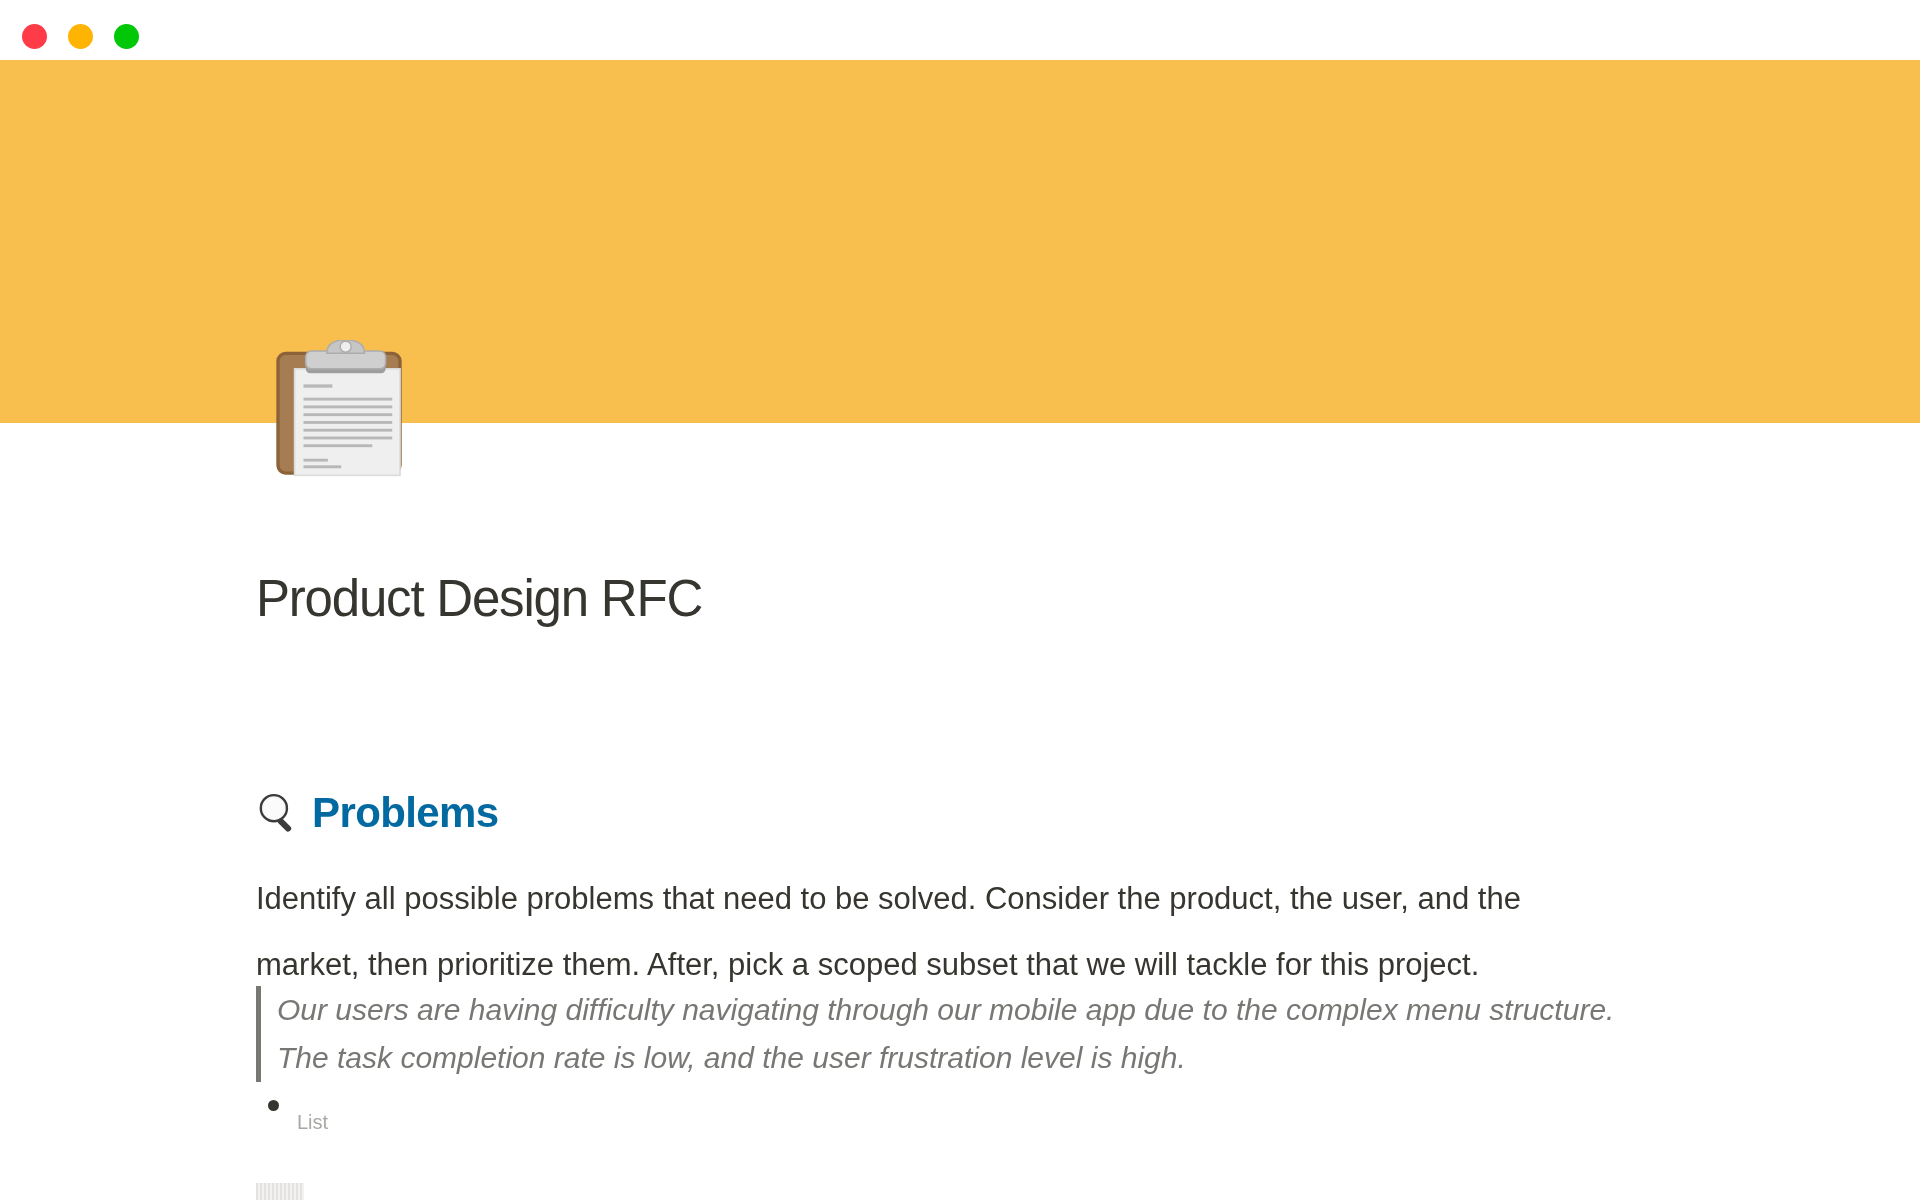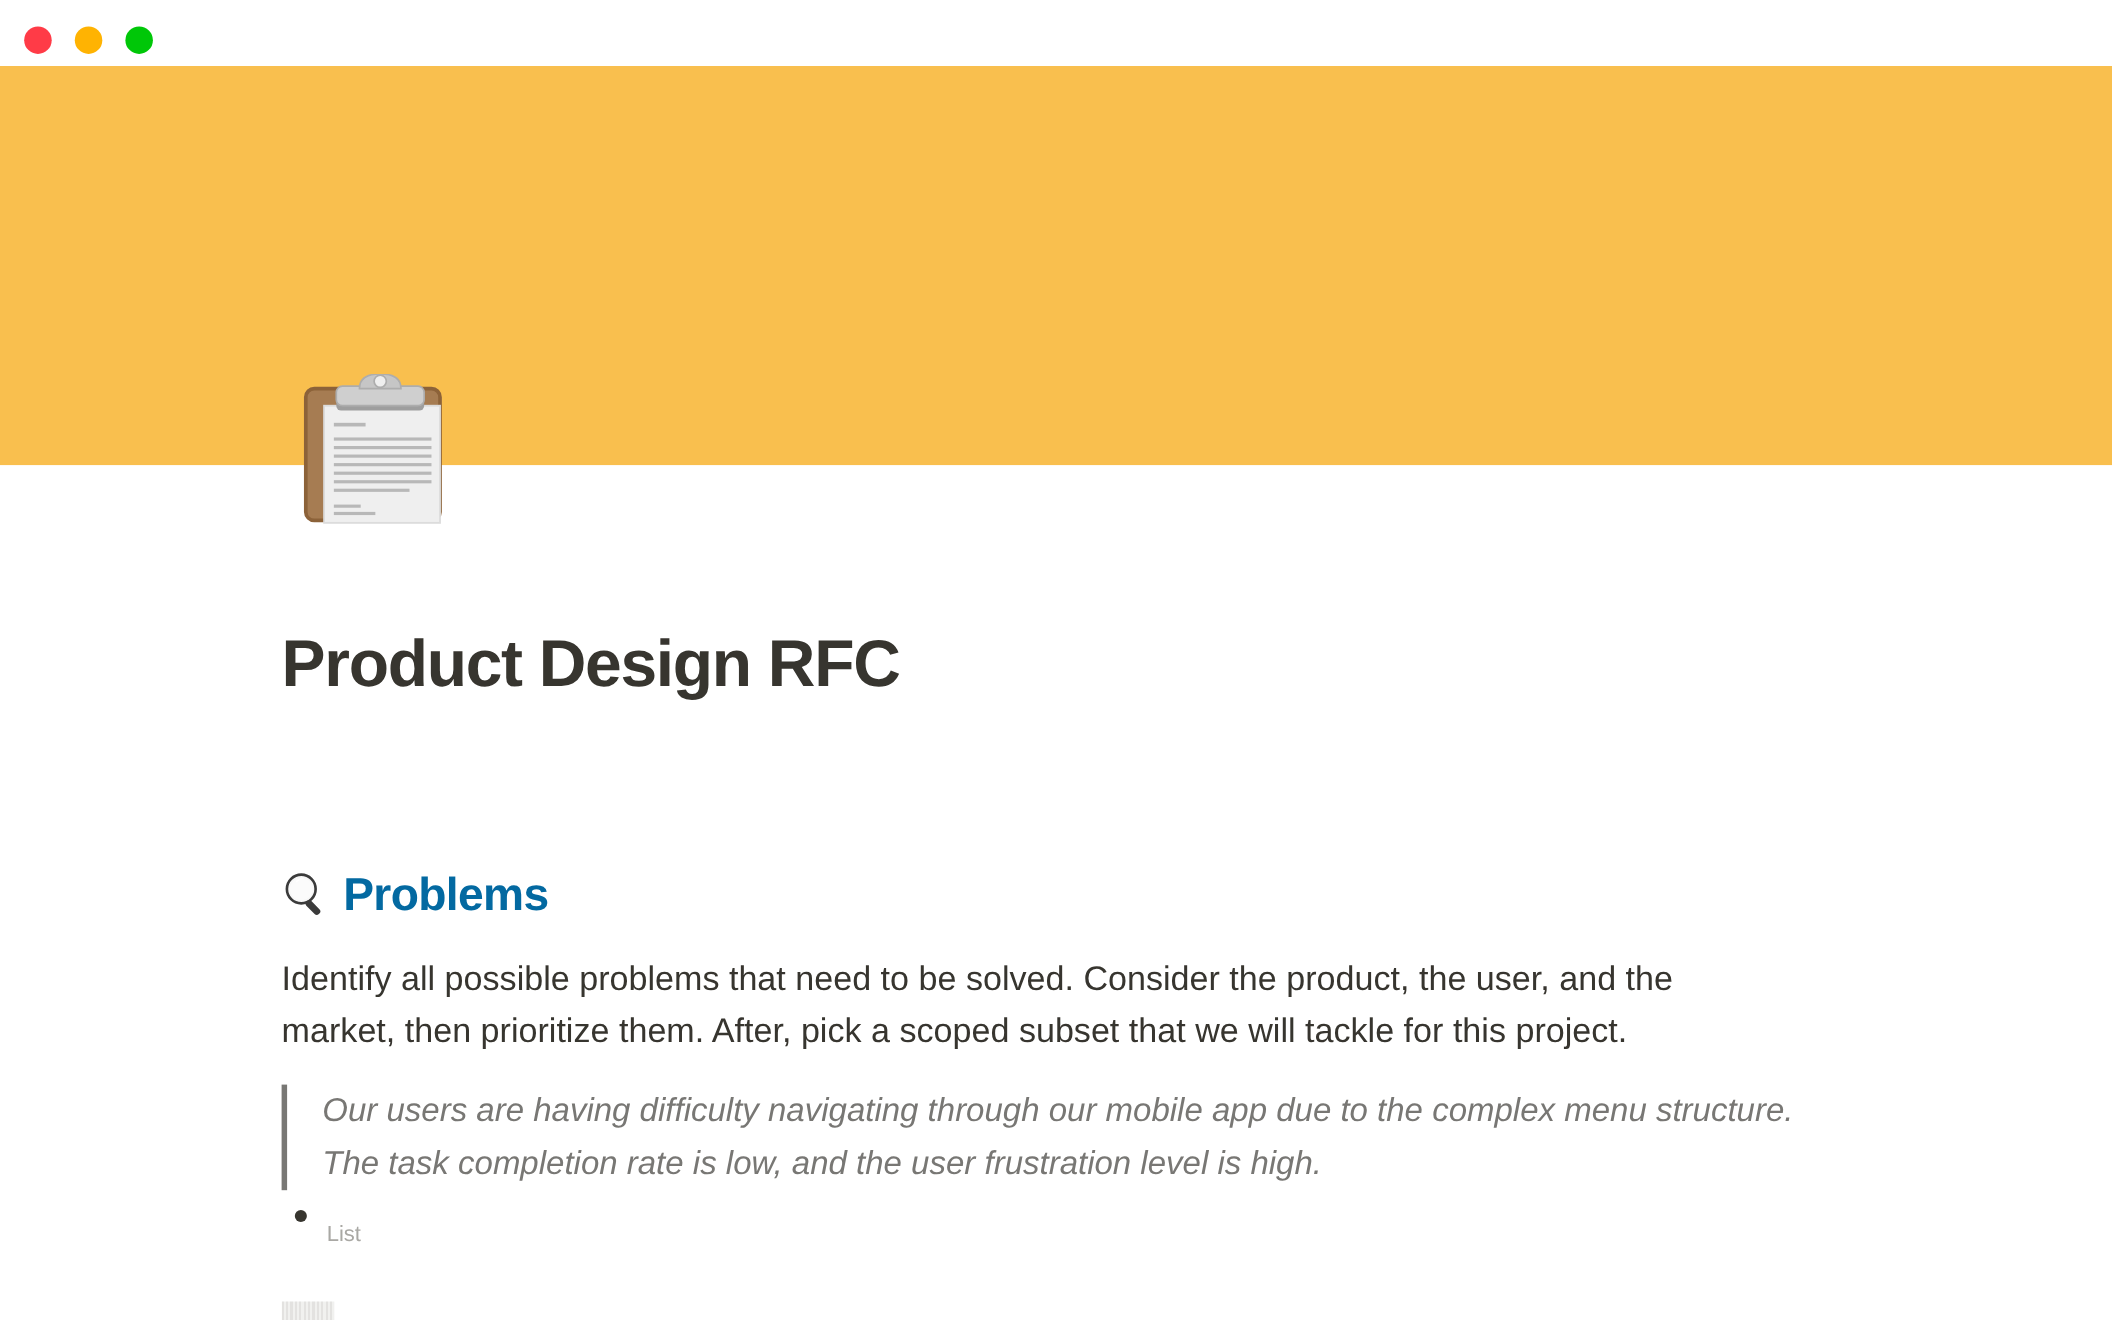--- a/index.html
+++ b/index.html
@@ -73,23 +73,23 @@
     left: 0;
     width: 1920px;
     height: 777px;
     background: #ffffff;
   }
 
   #page-title {
     position: absolute;
     left: 256px;
     top: 148px;
-    font-size: 60px;
+    font-size: 51px;
     line-height: 1.1;
-    font-weight: 700;
+    font-weight: 400;
     letter-spacing: -1.2px;
     color: #37352F;
     white-space: nowrap;
   }
 
   #section-heading-problems {
     position: absolute;
     left: 256px;
     top: 366px;
     font-size: 42px;
@@ -108,31 +108,31 @@
     flex: 0 0 44px;
   }
   .heading-emoji svg { display: block; width: 100%; height: 100%; }
 
   #section-description {
     position: absolute;
     left: 256px;
     top: 443px;
     width: 1370px;
     font-size: 31px;
-    line-height: 47px;
+    line-height: 66px;
     color: #37352F;
   }
 
   #problem-blockquote {
     position: absolute;
     left: 256px;
     top: 563px;
     width: 1380px;
     border-left: 5px solid #787774;
-    padding-left: 32px;
+    padding-left: 16px;
   }
   #problem-blockquote .quote-text {
     font-size: 30px;
     line-height: 48px;
     font-style: italic;
     color: #787774;
   }
 
   #bullet-list {
     position: absolute;

